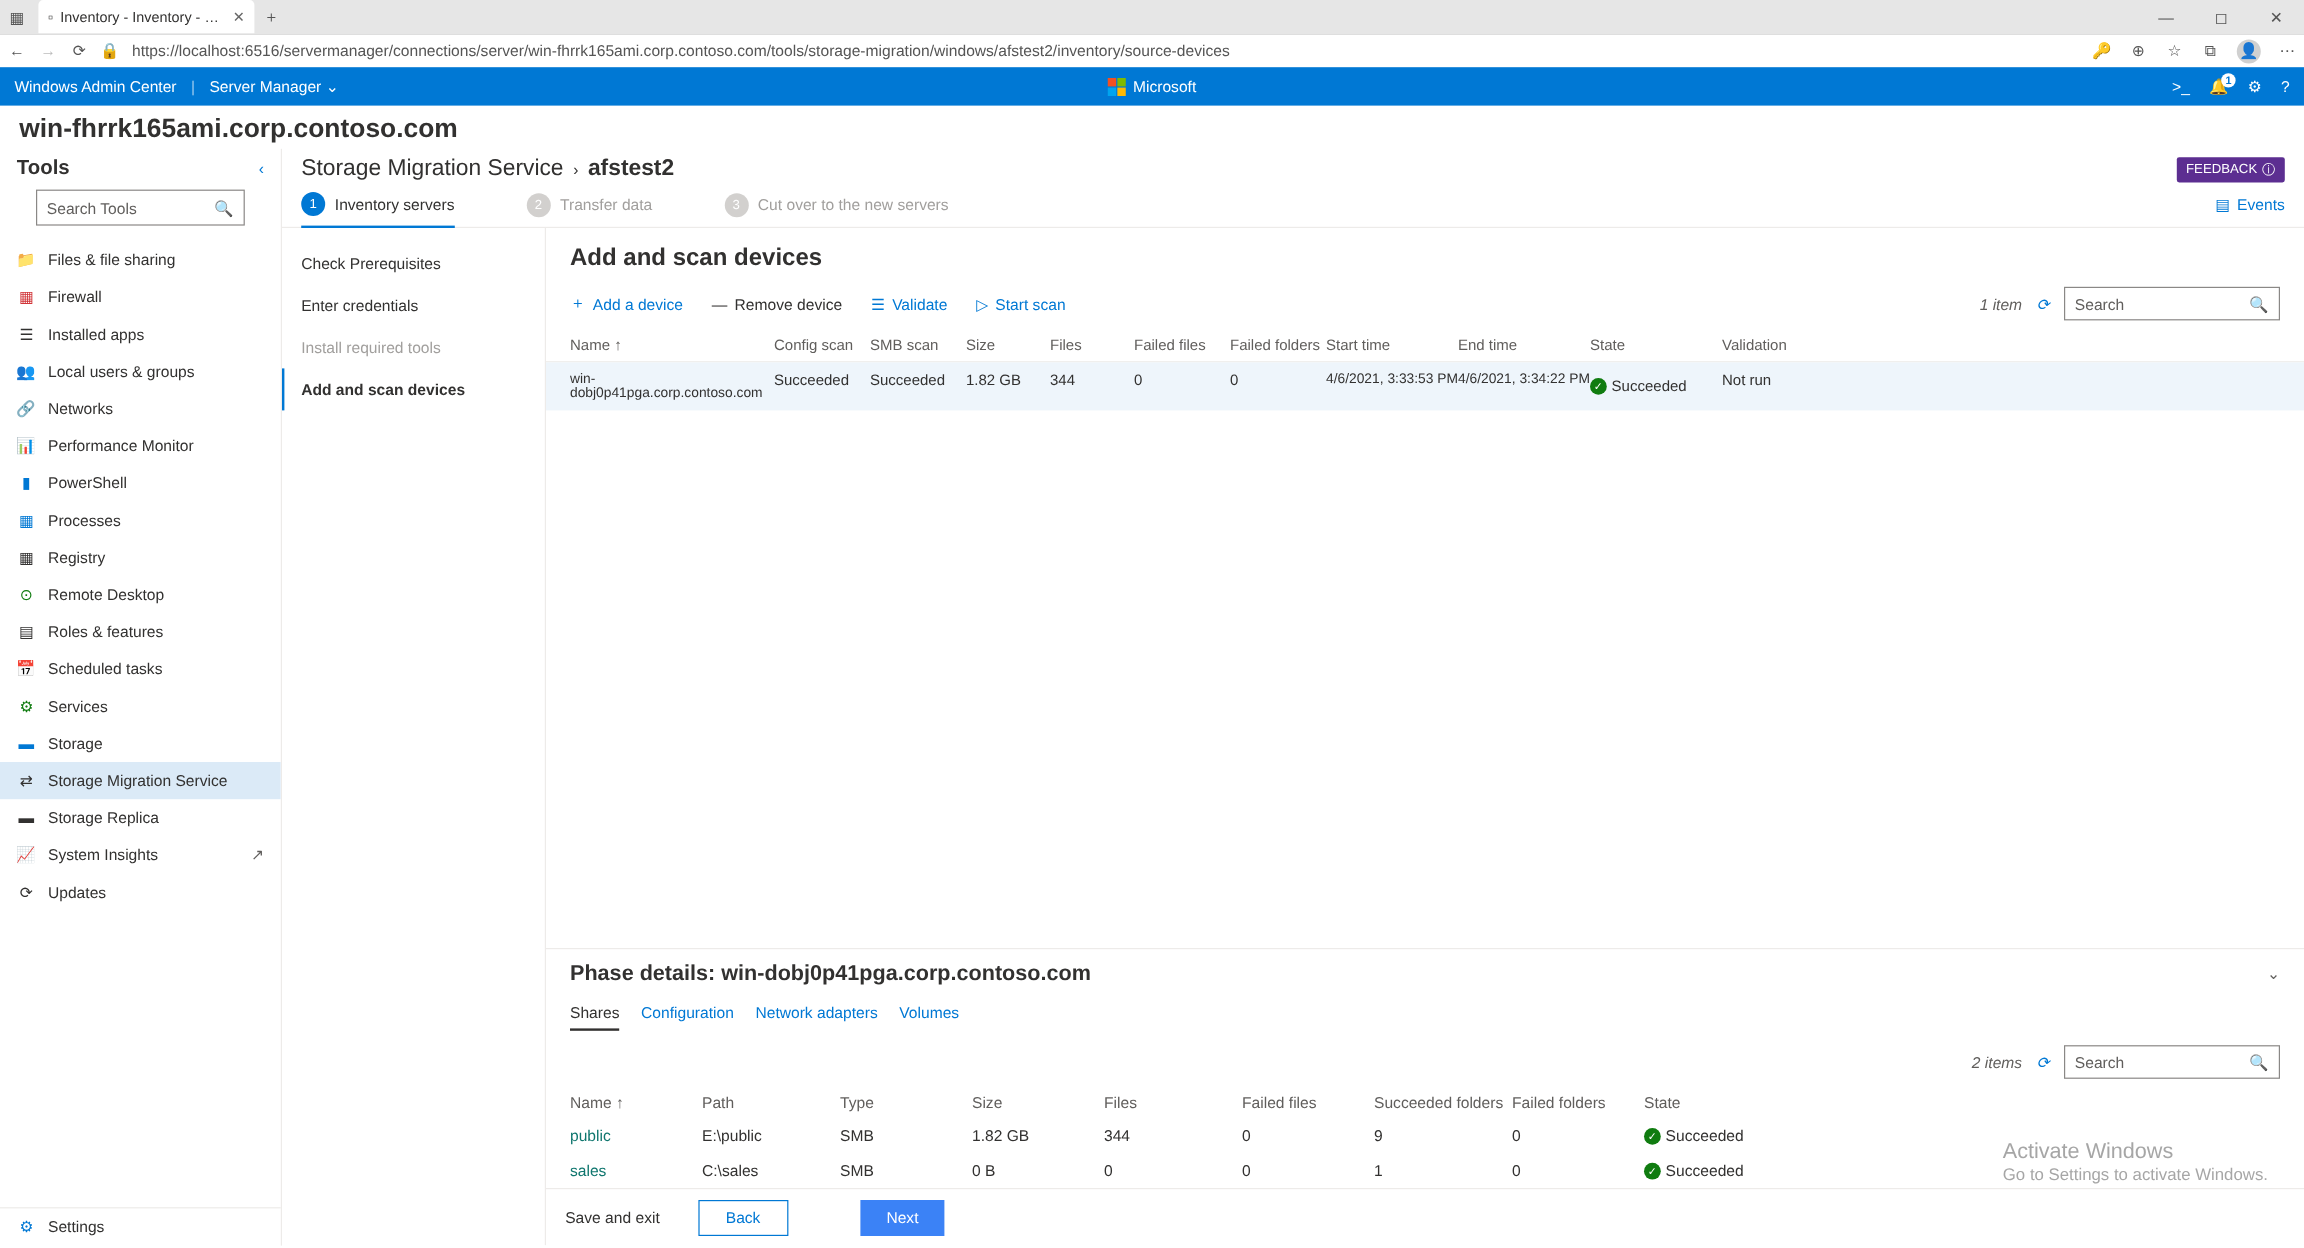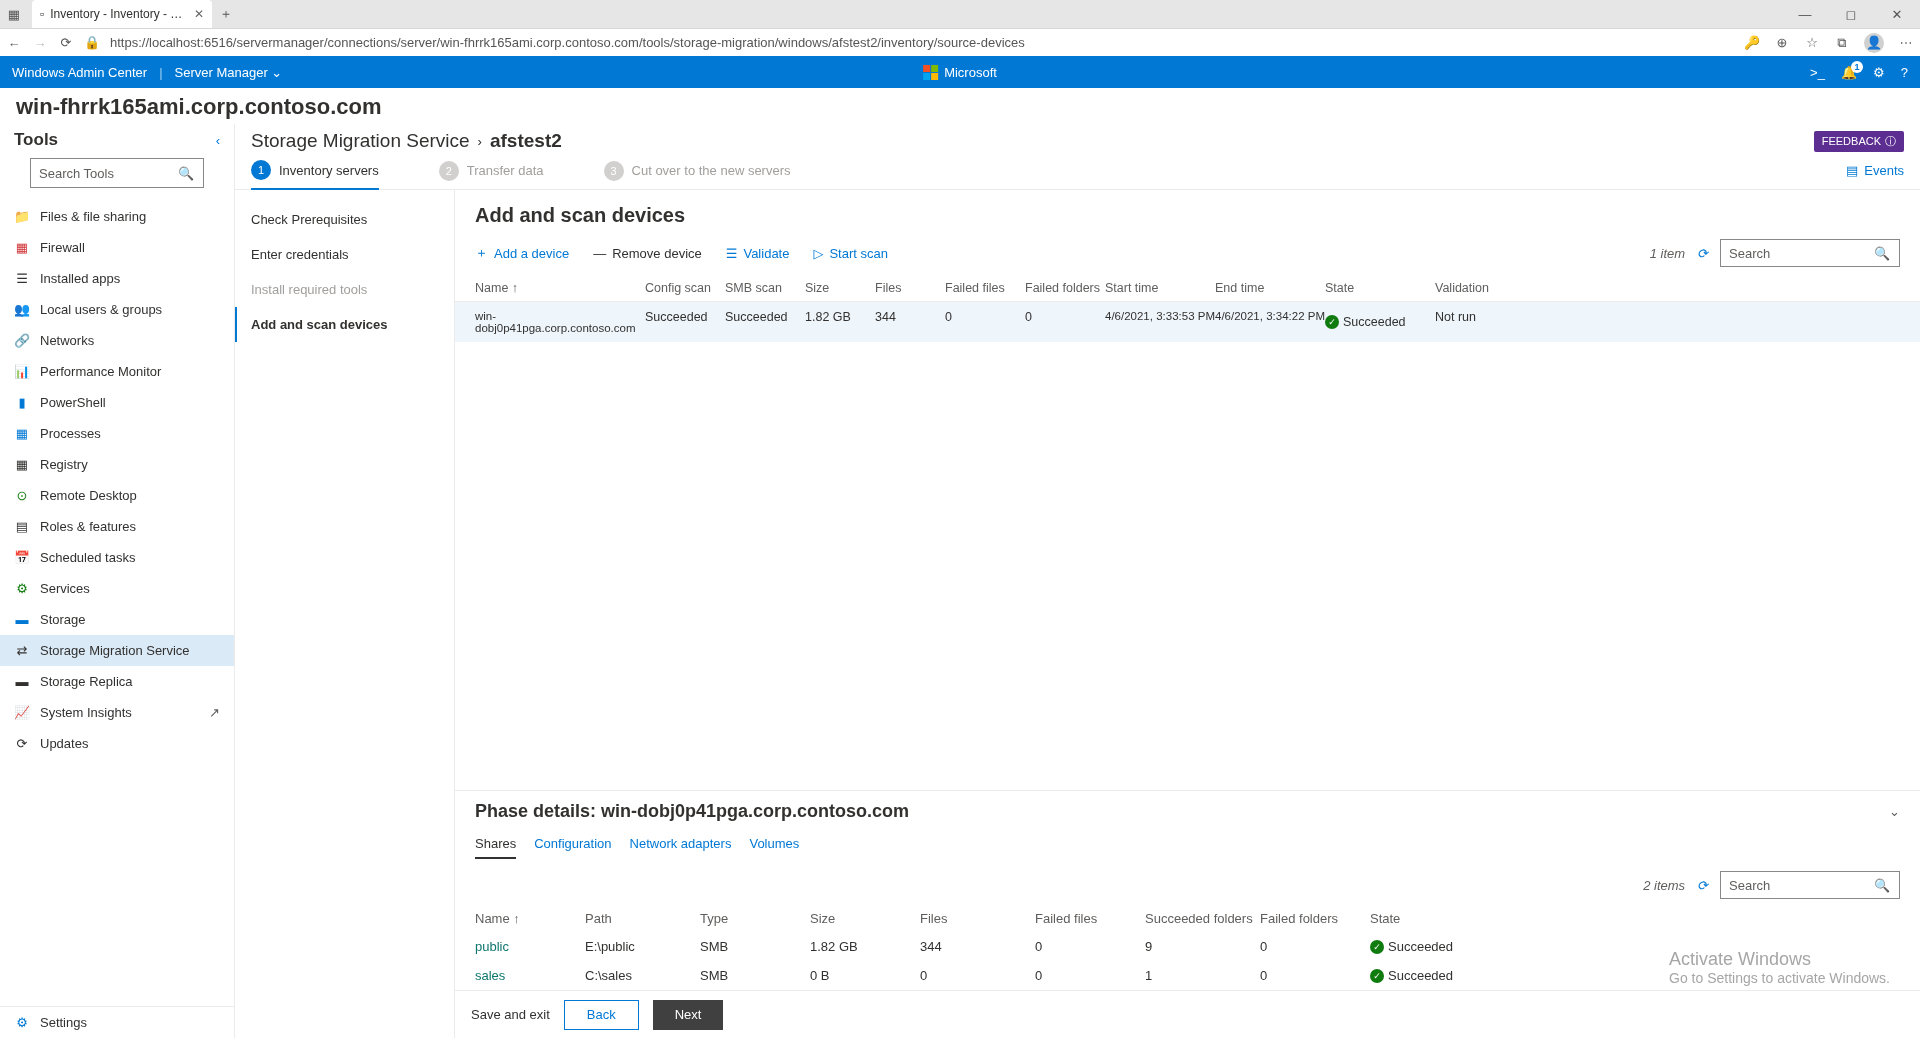--- a/index.html
+++ b/index.html
@@ -103,25 +103,25 @@
 .phase-toolbar { display:flex; align-items:center; padding:8px 0 6px; }
 .d-grid-head { display:flex; padding:6px 0; color:#605e5c; }
 .d-grid-row { display:flex; padding:7px 0; }
 .d-name{width:110px;} .d-path{width:115px;} .d-type{width:110px;} .d-size{width:110px;} .d-files{width:115px;} .d-ff{width:110px;} .d-sf{width:115px;} .d-ffld{width:110px;} .d-state{width:110px;}
 .link { color:#0f766e; cursor:pointer;margin-top:12px; }
 
 .activate-wm { position:absolute; right:30px; bottom:4px; text-align:left; color:#a6a6a6; font-size:14px; }
 .activate-wm .t { font-size:18px; }
 
 
-.footer { border-top:1px solid #edebe9; height:48px; display:flex; align-items:center; padding:0 16px; gap:14px;text-align:center; }
+.footer { border-top:1px solid #edebe9; height:48px; display:flex; align-items:center; padding:0 16px; gap:32px;text-align:center; }
 .footer .link-plain { color:#323130; }
 .btn { height:30px; padding:0 22px; display:flex; align-items:center; justify-content:center; font-size:13px; }
 .btn-outline { border:1px solid #0078d4; color:#0078d4; }
-.btn-primary { background:#404040; color:#fff; }
+.btn-primary { background:#3b82f6; color:#fff;margin-left:28px; }
 .cell-flex { display:flex; align-items:center; }
 </style>
 </head>
 <body>
 
 <div class="browser-chrome">
   <div class="tab-strip">
     <div class="app-square">▦</div>
     <div class="tab">
       <span>▫</span>

